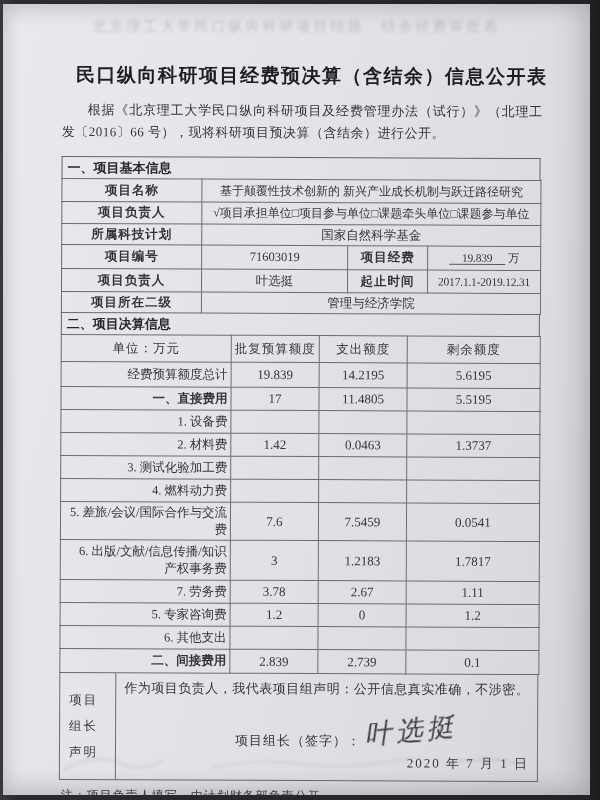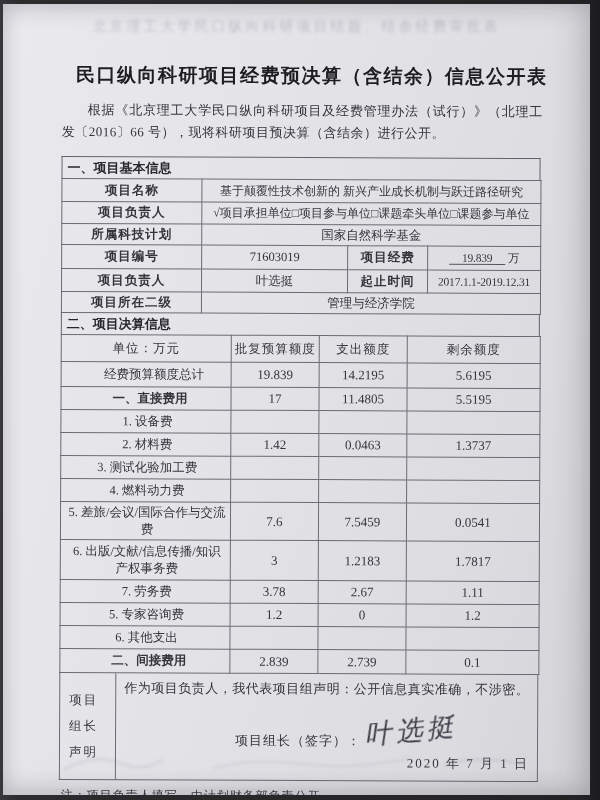--- a/index.html
+++ b/index.html
@@ -41,21 +41,21 @@
   }
   .section-bar.mid{border-top:none;}
   table{border-collapse:collapse;width:479px;table-layout:fixed;}
   td{border:1px solid #6b6b73;font-size:12.5px;color:#34343b;padding:1px 3px;overflow:hidden;}
   .basic td{text-align:center;}
   .basic .lbl{letter-spacing:1px;font-weight:bold;}
   .tight{font-size:12px;letter-spacing:0;}
   .small{font-size:11.5px;letter-spacing:-.2px;padding:1px 0;}
   .uline{border-bottom:1px solid #55555c;padding:0 13px;}
   .budget td{height:20px;}
-  .budget .name{text-align:center;padding-left:6px;}
+  .budget .name{text-align:right;padding-left:6px;}
   .budget .ind1{padding-left:19px;}
   .budget .ind2{padding-left:11px;font-weight:bold;}
   .budget .num{text-align:center;font-size:13px;}
   .budget .hdr{text-align:center;letter-spacing:1px;}
   .decl{display:flex;border:1px solid #6b6b73;border-top:none;height:106px;}
   .decl-label{
     width:56px;border-right:1px solid #6b6b73;box-sizing:border-box;
     display:flex;flex-direction:column;justify-content:center;gap:9px;
     padding-left:9px;font-size:12.5px;letter-spacing:2px;
   }

